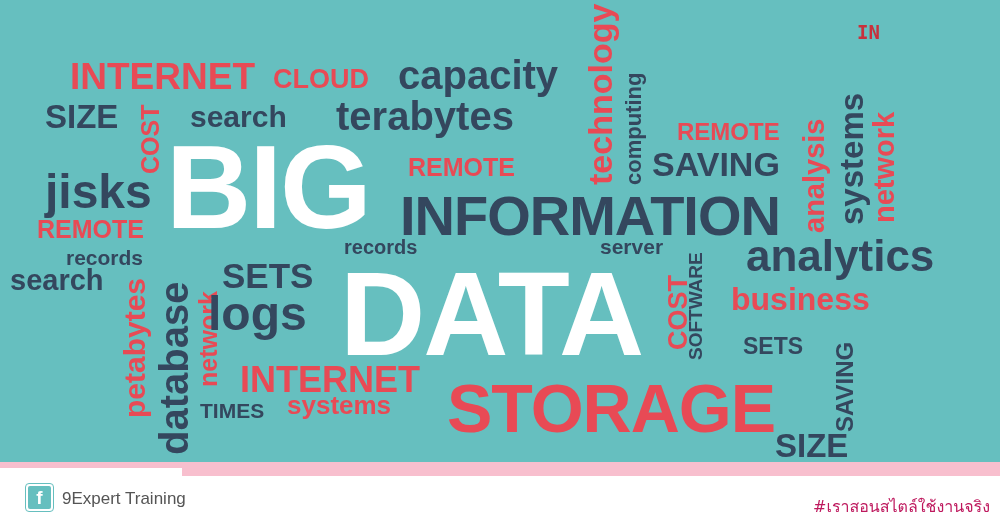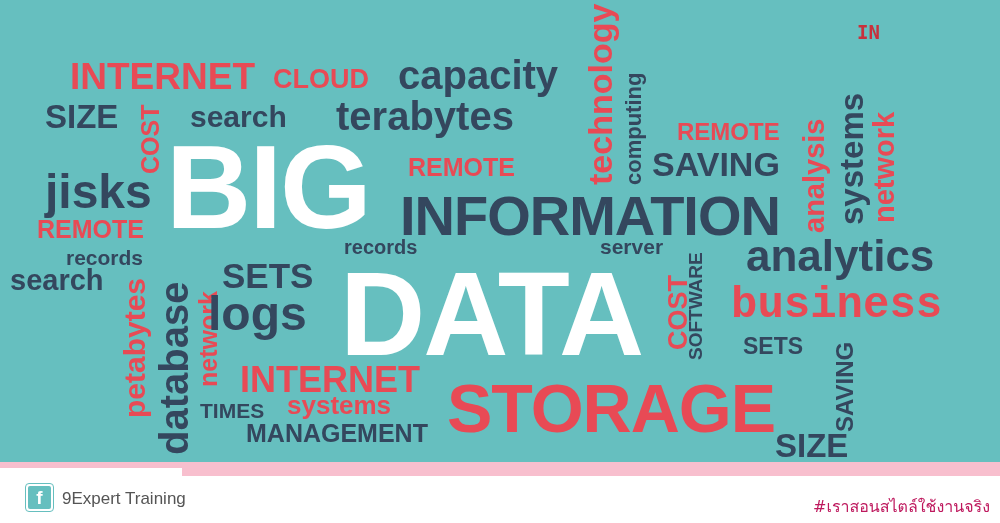--- a/index.html
+++ b/index.html
@@ -55,29 +55,28 @@
   <div class="w dark rot" style="left:154px;top:455px;font-size:40px;">database</div>
   <div class="w red rot" style="left:196px;top:387px;font-size:25px;">network</div>
   <div class="w dark" style="left:222px;top:258px;font-size:35px;">SETS</div>
   <div class="w dark" style="left:208px;top:290px;font-size:48px;">logs</div>
 
   <div class="w white" style="left:340px;top:255px;font-size:118px;letter-spacing:-2px;">DATA</div>
   <div class="w dark" style="left:600px;top:236px;font-size:21px;">server</div>
   <div class="w red rot" style="left:665px;top:350px;font-size:27px;">COST</div>
   <div class="w dark rot" style="left:686px;top:360px;font-size:19px;">SOFTWARE</div>
   <div class="w dark" style="left:746px;top:234px;font-size:44px;">analytics</div>
-  <div class="w red" style="left:731px;top:283px;font-size:44px;font-family:Liberation Mono, monospace;">business</div>
+  <div class="w red" style="left:731px;top:283px;font-size:32px;">business</div>
   <div class="w dark" style="left:743px;top:335px;font-size:23px;">SETS</div>
   <div class="w dark rot" style="left:833px;top:432px;font-size:24px;">SAVING</div>
   <div class="w dark" style="left:775px;top:429px;font-size:33px;">SIZE</div>
 
   <div class="w red" style="left:240px;top:362px;font-size:36px;">INTERNET</div>
   <div class="w red" style="left:287px;top:392px;font-size:26px;">systems</div>
   <div class="w dark" style="left:200px;top:400px;font-size:21px;">TIMES</div>
-  <div class="w dark" style="left:246px;top:421px;font-size:25px;">MANAGEMENT</div>
   <div class="w red" style="left:447px;top:338px;font-size:68px;letter-spacing:-1px;margin-top:36px;">STORAGE</div>
 </div>
 
 <div class="pink-band"></div>
 <div class="pink-wedge"></div>
 <div class="footer"></div>
 <div class="white-tab"></div>
 
 <div class="fb">
   <div class="fb-inner">f</div>

